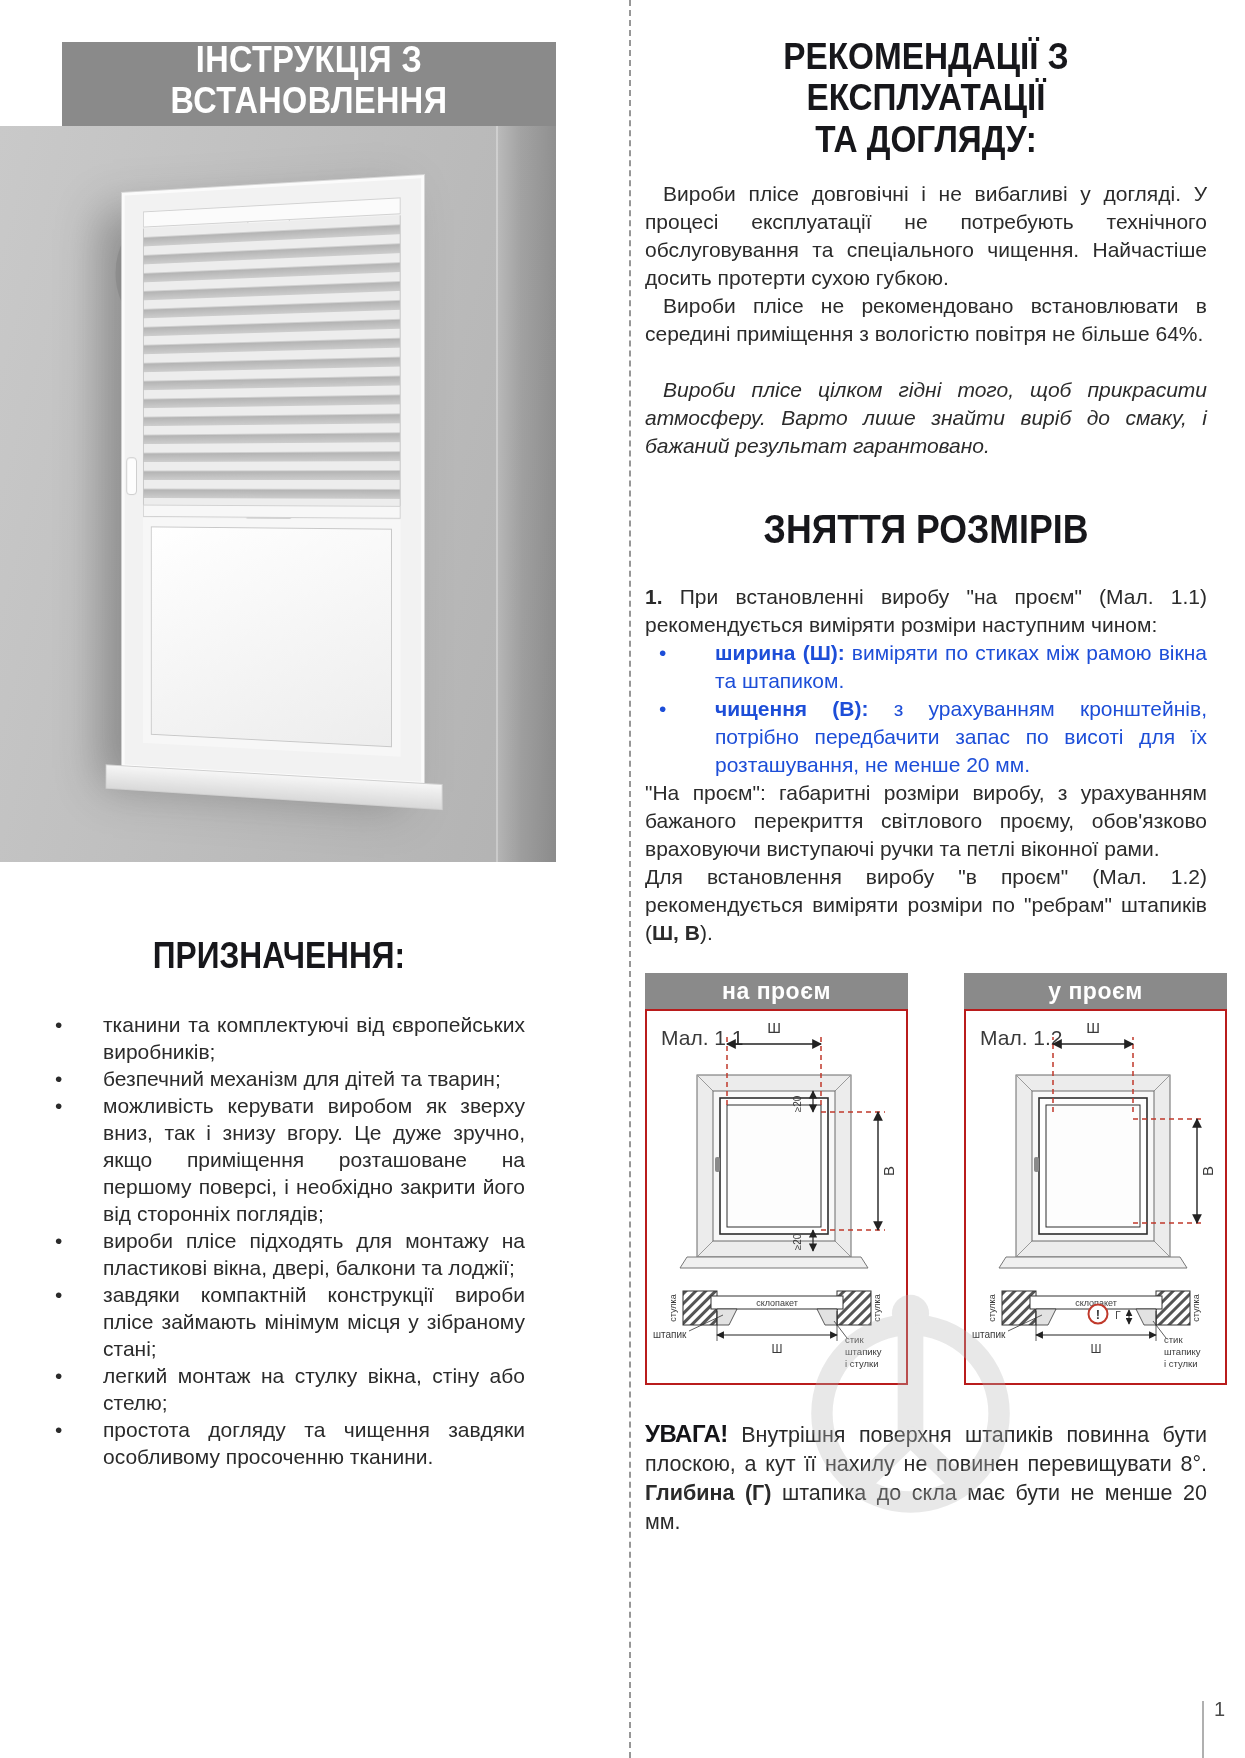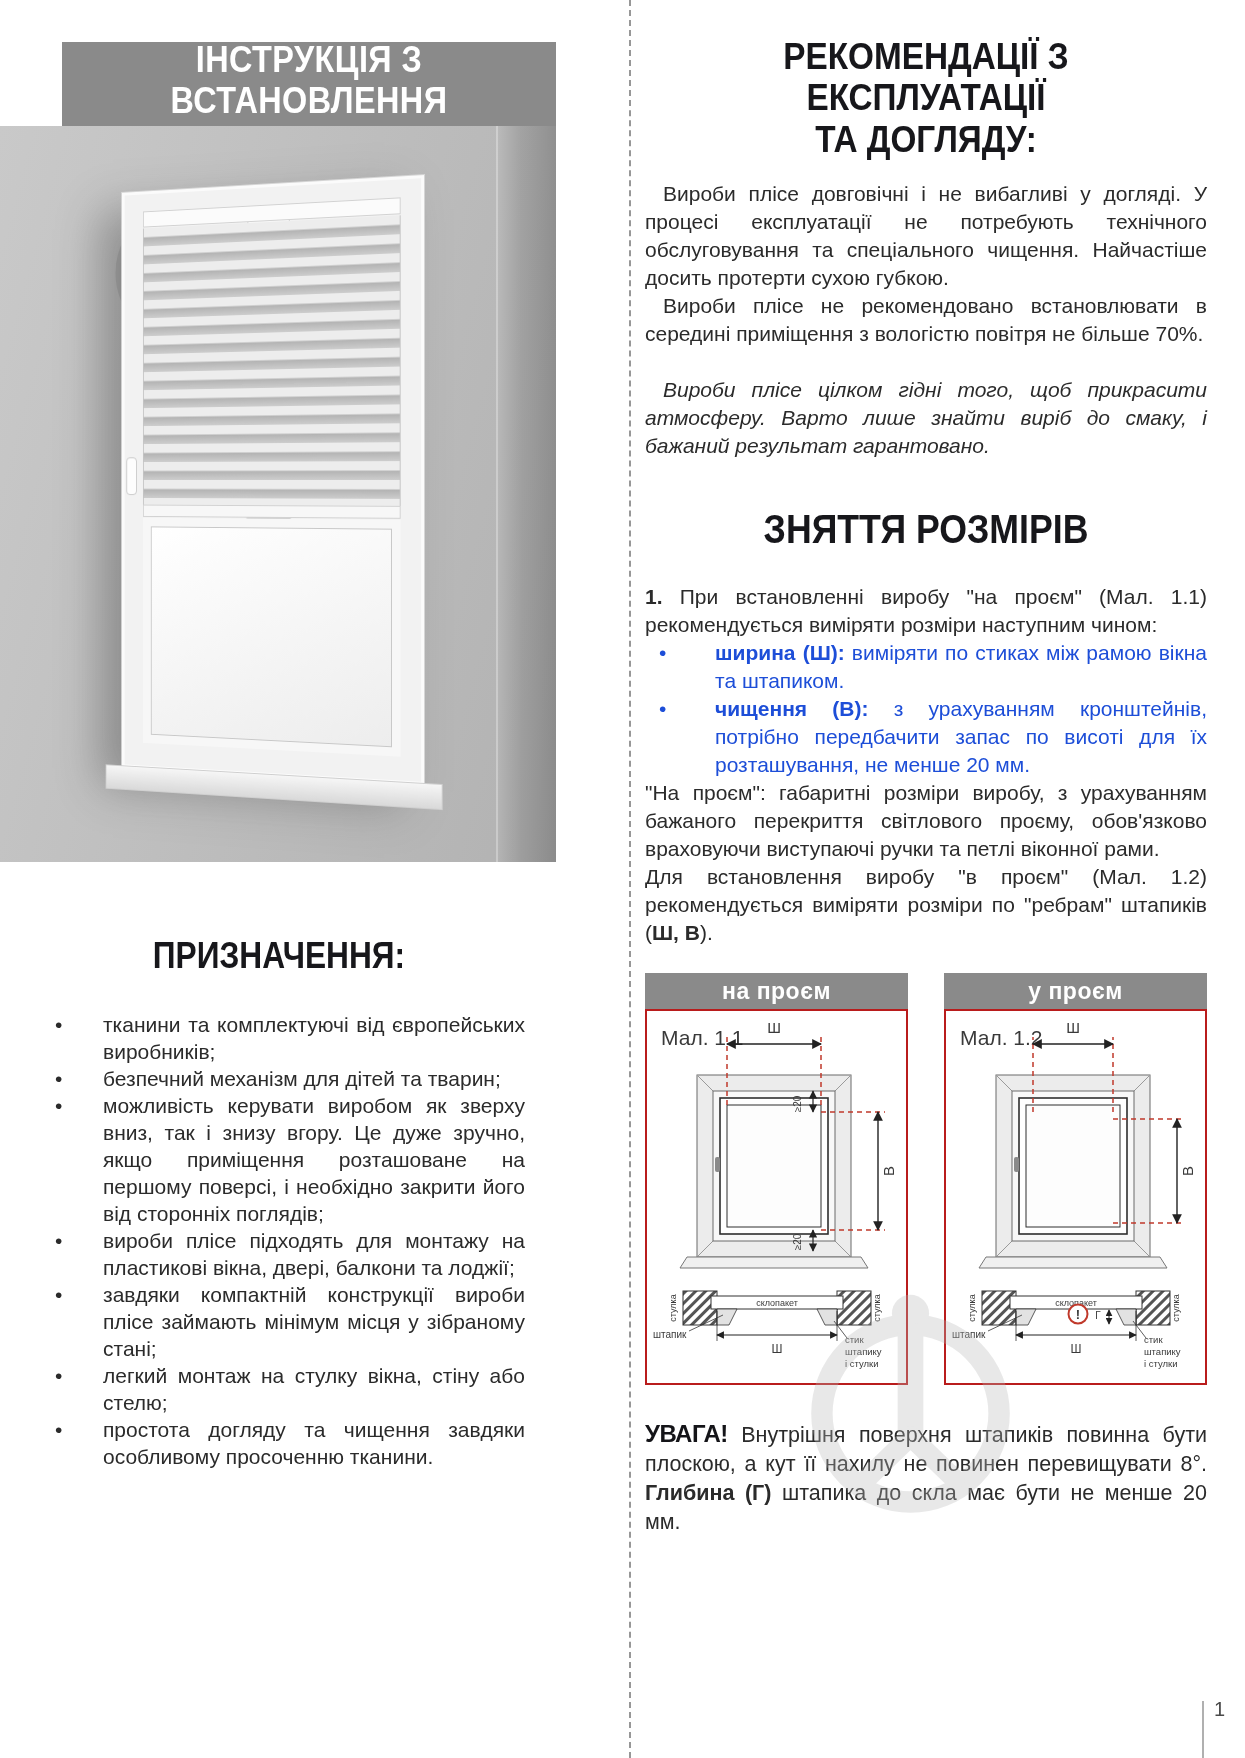--- a/index.html
+++ b/index.html
@@ -65,21 +65,21 @@
   .rp { margin:0; font-size:21px; line-height:28px; text-align:justify; color:#2b2b2b; }
   .it { font-style:italic; }
   .gap-top { margin-top:28px; }
   .measure-heading { text-align:center; font-size:41px; font-weight:bold; color:#17171b;
                      margin:46px 0 30px; transform:scaleX(.87); }
   .mlist { list-style:none; margin:0; padding:0; }
   .mlist li { position:relative; padding-left:70px; font-size:21px; line-height:28px;
               text-align:justify; color:#1d4ed8; }
   .mlist li::before { content:"•"; position:absolute; left:14px; top:0; }
 
-  .figrow { display:flex; gap:36px; margin-top:26px;align-items:center; }
+  .figrow { display:flex; gap:56px; margin-top:26px;align-items:center; }
   .fig { width:263px; }
   .fig-head { height:36px; background:#8a8a8a; color:#fff; font-weight:bold; font-size:23px;
               display:flex; align-items:center; justify-content:center; letter-spacing:.5px; }
   .fig-body { border:2px solid #b91c1c; background:#fff; height:372px; }
   .fig-body svg { display:block; }
   .fig-body svg text { font-family:"Liberation Sans", sans-serif; fill:#3a3a3a; }
 
   .warning { margin-top:34px; font-size:21.5px; line-height:29px; text-align:justify; color:#2b2b2b; }
   .warn-label { font-weight:bold; font-size:24px; letter-spacing:-.5px; color:#141418; }
 
@@ -142,21 +142,21 @@
   </div>
 
   <div class="rcol">
 
     <h1 class="care-heading">
       <span class="hline">РЕКОМЕНДАЦІЇ З ЕКСПЛУАТАЦІЇ</span>
       <span class="hline">ТА ДОГЛЯДУ:</span>
     </h1>
 
     <p class="rp indent">Вироби плісе довговічні і не вибагливі у догляді. У процесі експлуатації не потребують технічного обслуговування та спеціального чищення. Найчастіше досить протерти сухою губкою.</p>
-    <p class="rp indent">Вироби плісе не рекомендовано встановлювати в середині приміщення з вологістю повітря не більше 70%.</p>
+    <p class="rp indent">Вироби плісе не рекомендовано встановлювати в середині приміщення з вологістю повітря не більше 64%.</p>
     <p class="rp indent it gap-top">Вироби плісе цілком гідні того, щоб прикрасити атмосферу. Варто лише знайти виріб до смаку, і бажаний результат гарантовано.</p>
 
     <h2 class="measure-heading">ЗНЯТТЯ РОЗМІРІВ</h2>
 
     <p class="rp"><b>1.</b><span> При встановленні виробу "на проєм" (Мал. 1.1) рекомендується виміряти розміри наступним чином:</span></p>
 
     <ul class="mlist">
       <li><b>ширина (Ш):</b><span> виміряти по стиках між рамою вікна та штапиком.</span></li>
       <li><b>чищення (В):</b><span> з урахуванням кронштейнів, потрібно передбачити запас по висоті для їх розташування, не менше 20 мм.</span></li>
     </ul>

